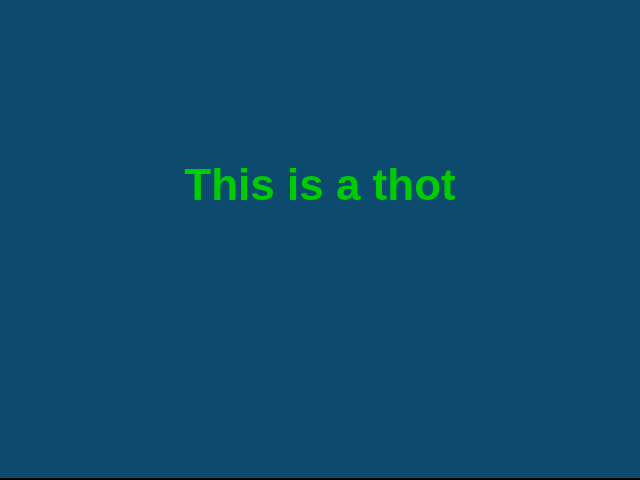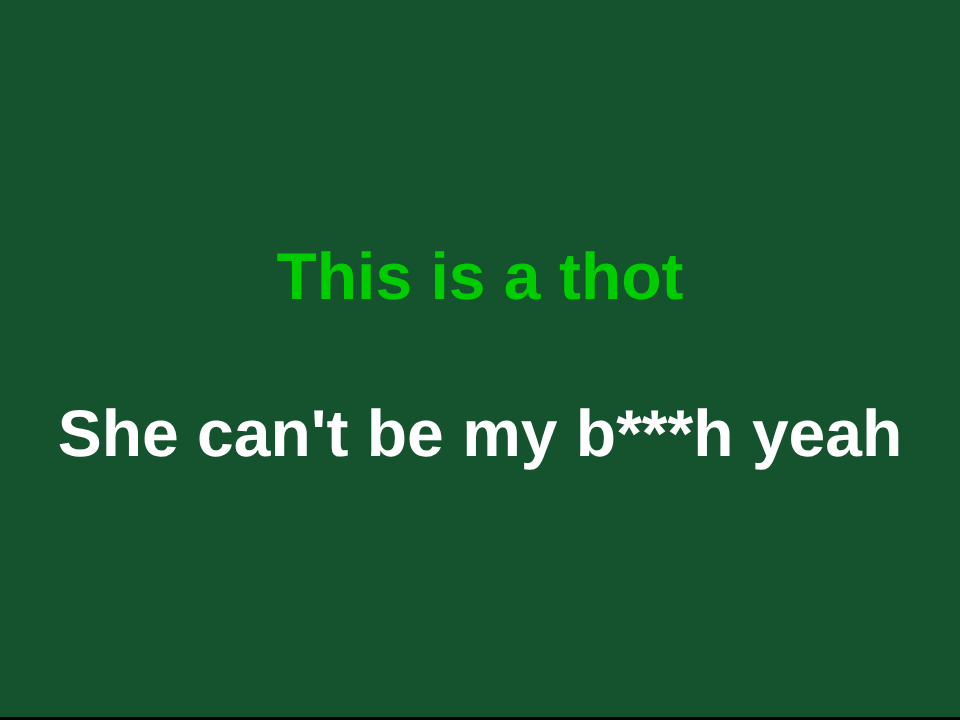--- a/index.html
+++ b/index.html
@@ -57,21 +57,20 @@
 
   
   #lyric-line-next {
     top: 268px;
     color: #ffffff;
   }
 </style>
 </head>
 <body>
 
-<div id="karaoke-screen" style="background: #14532d;">
+<div id="karaoke-screen" style="background: #0c4a6e;">
 
   <div class="lyric-line" id="lyric-line-active" style="color: rgb(0, 204, 0);">This is a thot</div>
 
-  <div class="lyric-line" id="lyric-line-next" style="color: rgb(255, 255, 255);">She can't be my b***h yeah</div>
 
   <div id="bottom-letterbox" style="background: rgb(0, 0, 0);"></div>
 
 </div>
 
 </body></html>

